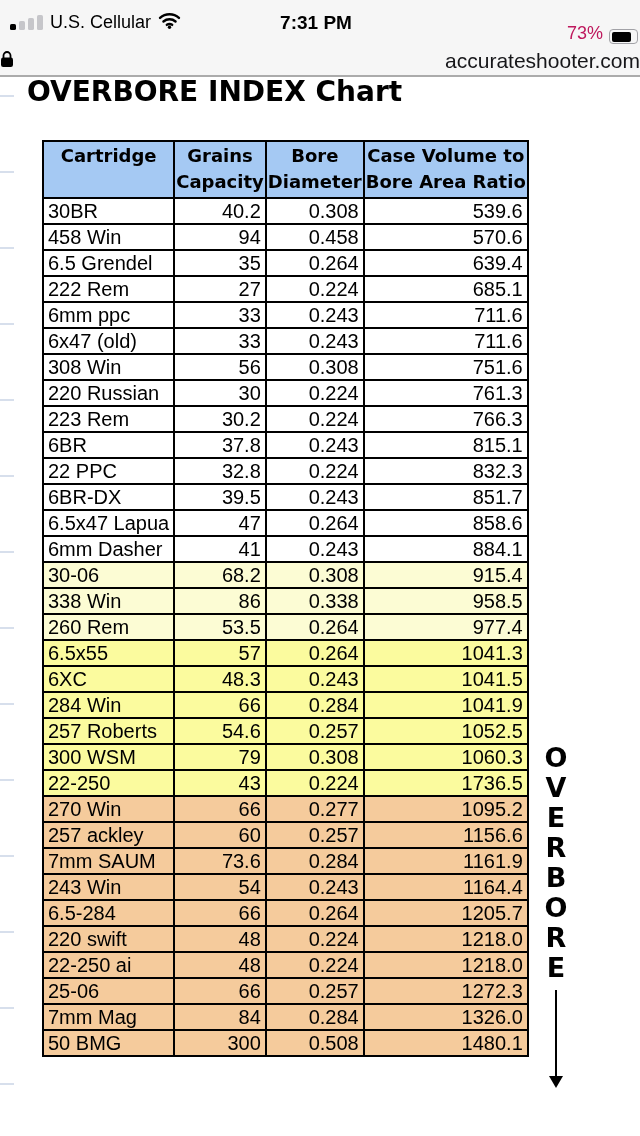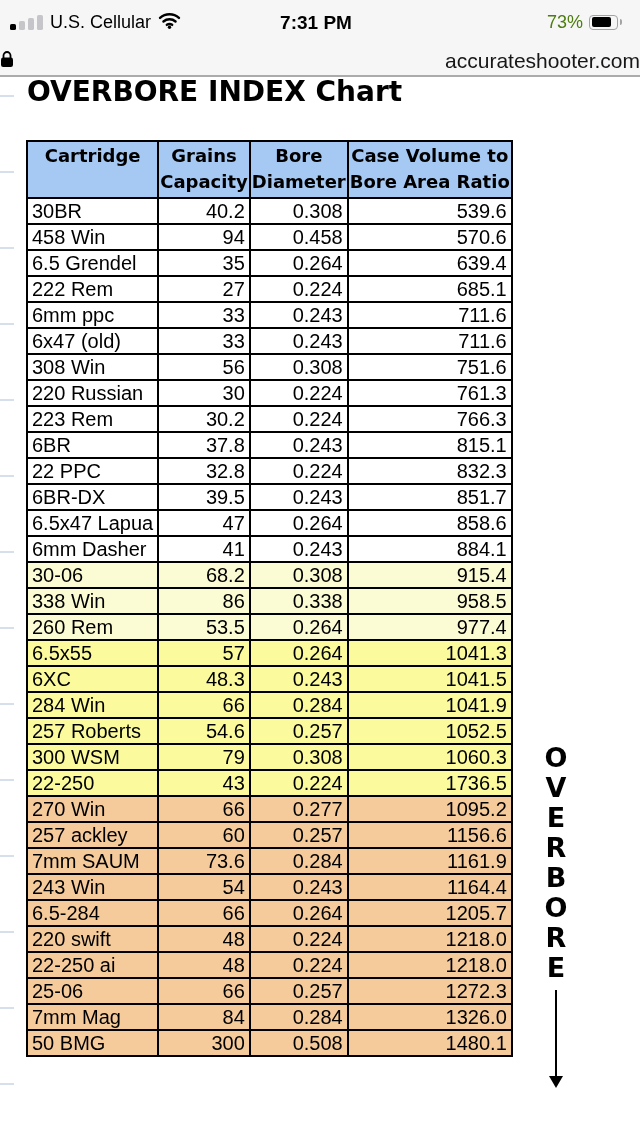--- a/index.html
+++ b/index.html
@@ -23,21 +23,21 @@
   .sig i:nth-child(1){ height:6px;  background:#000; }
   .sig i:nth-child(2){ height:9px;  }
   .sig i:nth-child(3){ height:12px; }
   .sig i:nth-child(4){ height:15px; }
   .carrier { font-size:18px; color:#000; }
   .status-time {
     position:absolute; left:0; right:8px; top:0; height:44px;
     text-align:center; line-height:46px; font-weight:bold; font-size:19px; color:#000;
     pointer-events:none;
   }
-  .status-right { position:absolute; right:22px; top:0; height:44px; display:flex; align-items:center; gap:6px; font-size:18px; color:#4d7c0f; }
+  .status-right { position:absolute; right:2px; top:0; height:44px; display:flex; align-items:flex-end; gap:6px; font-size:18px; color:#be185d; }
   .battery { position:relative; width:27px; height:13px; border:1.5px solid #A2A2A7; border-radius:4px; }
   .battery .fill { position:absolute; top:1.5px; left:1.5px; bottom:1.5px; background:#000; border-radius:2px; }
   .battery .nub { position:absolute; right:-5px; top:3px; width:2.5px; height:6px; background:#A2A2A7; border-radius:0 2px 2px 0; }
 
   .url-bar {
     position:relative; height:33px; display:flex; align-items:center; justify-content:space-between; gap:8px;
     font-size:21px; color:#17171a; font-weight:500;
   }
 
   
@@ -47,21 +47,21 @@
     background-image:repeating-linear-gradient(to bottom, transparent 0px, transparent 16px, #D7DFEC 16px, #D7DFEC 18px, transparent 18px, transparent 76px);
   }
   .page-title {
     position:absolute; left:27px; top:-4px; margin:0;
     font-family:"DejaVu Sans", sans-serif; font-weight:bold; font-size:28px; color:#000;
     letter-spacing:0px; white-space:nowrap;
   }
 
   
   table.overbore {
-    position:absolute; left:26px; top:61px;
+    position:absolute; left:42px; top:61px;
     border-collapse:collapse; table-layout:fixed;
   }
   table.overbore th, table.overbore td { border:2px solid #000; box-sizing:border-box; overflow:hidden; white-space:nowrap; }
   table.overbore th {
     background:var(--header-bg,#A5C9F3);
     font-family:"DejaVu Sans", sans-serif; font-weight:bold; font-size:18px; line-height:26px;
     vertical-align:top; text-align:center; padding:1px 1px 2px 1px; color:#000;
   }
   table.overbore th span { display:block; }
   table.overbore td { height:25px; font-size:20px; line-height:24px; padding:0 4px; color:#000; }

